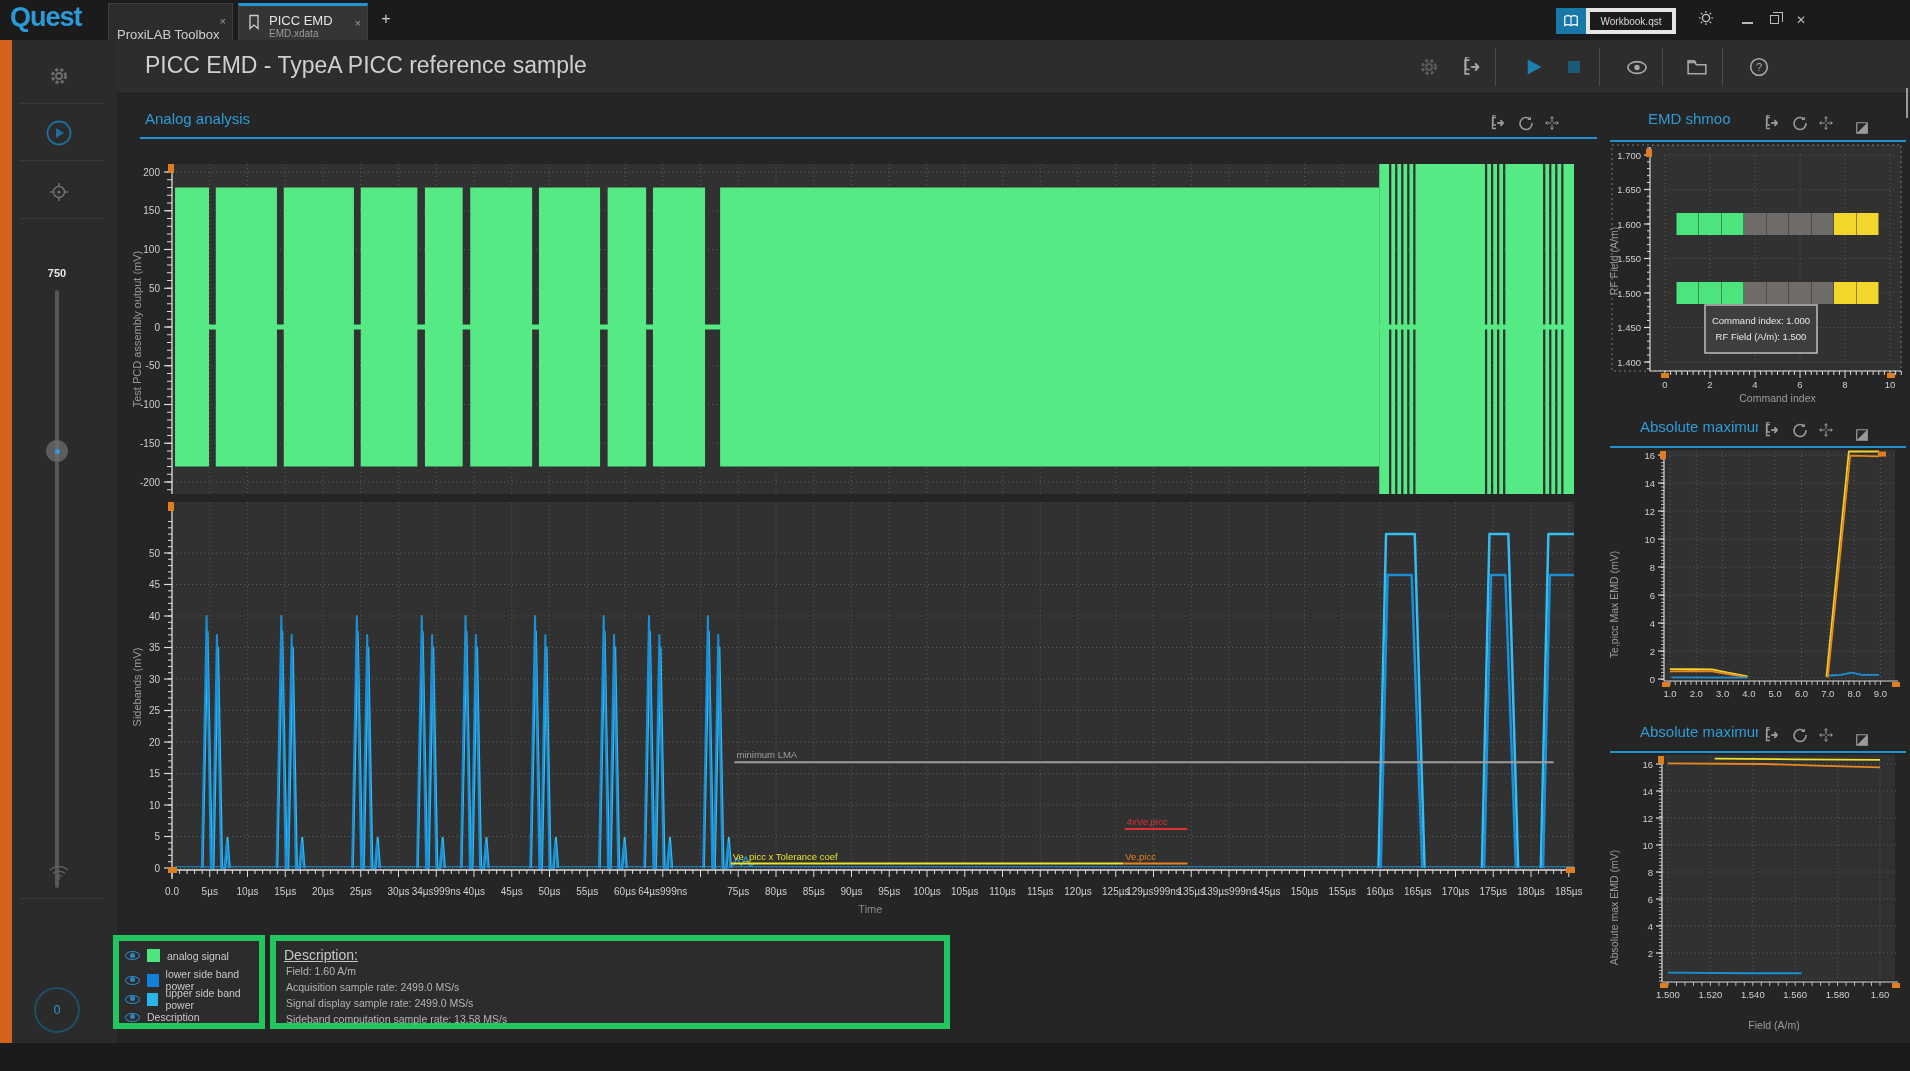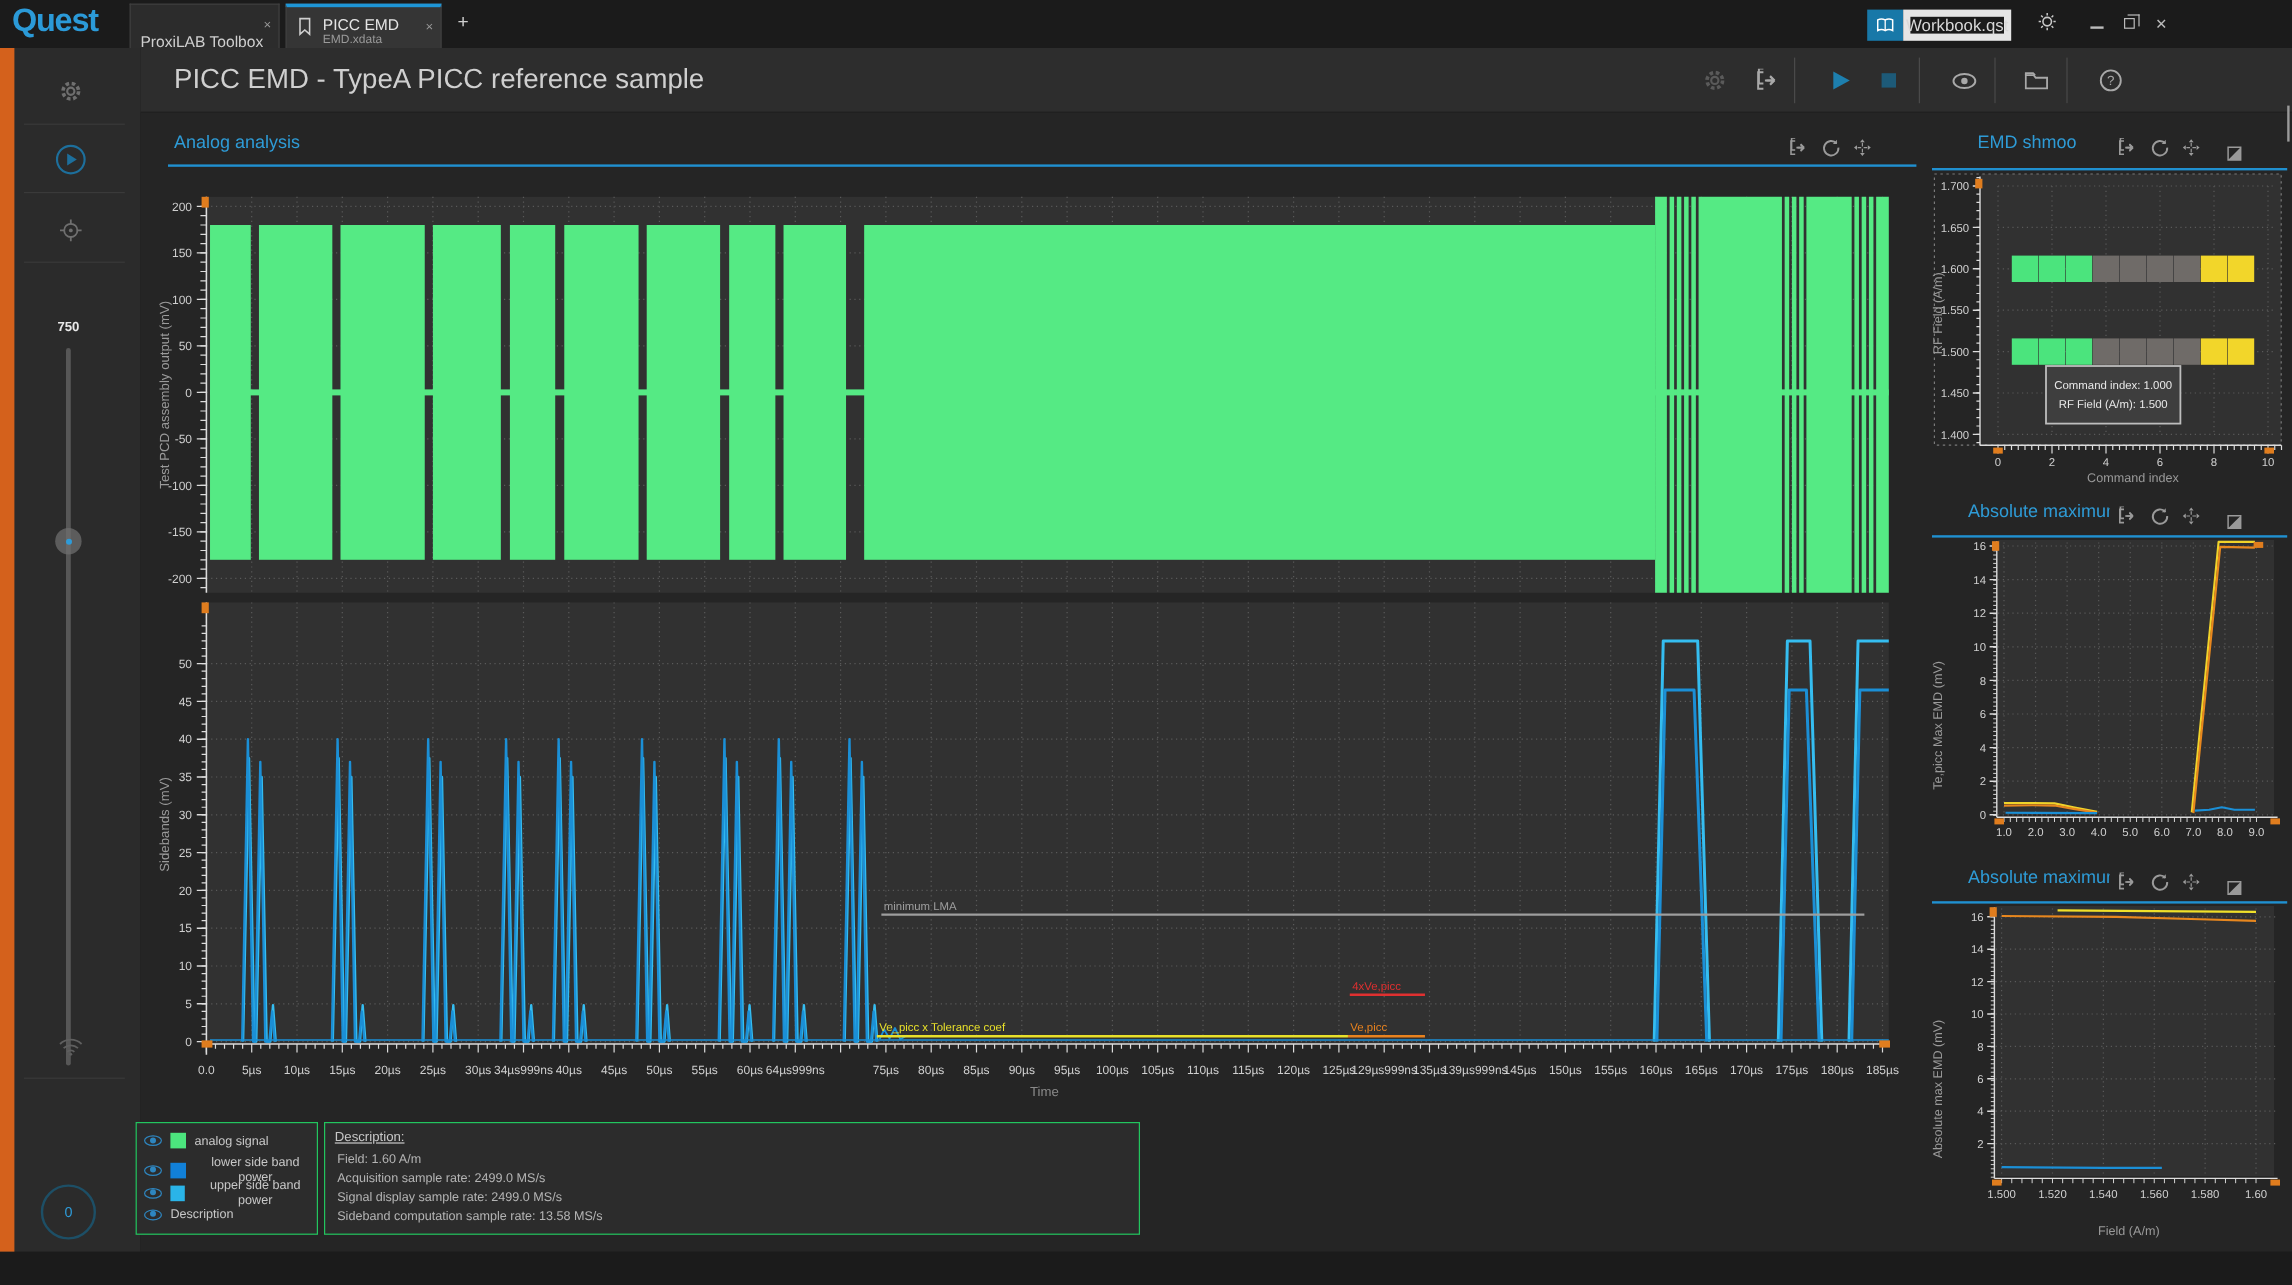--- a/index.html
+++ b/index.html
@@ -13,21 +13,21 @@
   .tab { position:absolute; top:3px; height:37px; background:#2c2c2c; border:1px solid #3f3f3f; border-bottom:none; color:#cfcfcf; font-size:13px; cursor:default; }
   .tab.inactive { left:108px; width:125px; }
   .tab.active { left:238px; width:130px; background:#353535; border-top:3px solid #1e96d7; color:#e4e4e4; }
   .tab .t-title { position:absolute; left:30px; top:7px; white-space:nowrap; }
   .tab.inactive .t-title { left:8px; top:23px; }
   .tab .t-sub { position:absolute; left:30px; top:22px; font-size:10px; color:#9a9a9a; }
   .tab .closex { position:absolute; right:6px; top:11px; color:#9a9a9a; font-size:11px; }
   .newtab { position:absolute; left:376px; top:10px; width:20px; height:20px; color:#cfcfcf; font-size:16px; text-align:center; }
   .bm-icon { position:absolute; left:9px; top:8px; }
   .wb-book { position:absolute; left:1556px; top:8px; width:30px; height:26px; background:#1878a8; display:flex; align-items:center; justify-content:center; }
-  .wb-box { position:absolute; left:1586px; top:8px; width:90px; height:26px; border:6px solid #e5e5e5; font-size:14px; color:#d8d8d8; display:flex; align-items:center; justify-content:center; }
+  .wb-box { position:absolute; left:1586px; top:8px; width:90px; height:26px; border:4px solid #e5e5e5; font-size:10px; color:#d8d8d8; display:flex; align-items:center; justify-content:center; }
   .theme-ic { position:absolute; left:1698px; top:10px; color:#c8c8c8; }
   .win-btn { position:absolute; top:14px; color:#bbb; font-size:12px; }
   .win-min { left:1742px; width:11px; height:2px; background:#bbb; top:22px; }
   .win-restore { left:1770px; top:15px; width:9px; height:9px; border:1.5px solid #bbb; }
   .win-restore::before { content:""; position:absolute; left:2px; top:-4px; width:9px; height:9px; border:1.5px solid #bbb; border-bottom:none; border-left:none; }
   .win-close { left:1796px; top:13px; }
 
   
   .titlebar { position:absolute; left:117px; top:40px; width:1793px; height:54px; background:#2d2d2d; border-bottom:1px solid #1e1e1e; }
   .page-title { position:absolute; left:28px; top:12px; font-size:23px; font-weight:300; color:#cfcfcf; white-space:nowrap; }
@@ -48,26 +48,26 @@
 
   
   .main-bg { position:absolute; left:117px; top:94px; width:1793px; height:949px; background:#252525; }
   .panel-title { position:absolute; font-size:15px; color:#2e9bd6; white-space:nowrap; overflow:hidden; }
   .panel-underline { position:absolute; height:2px; background:#2090d0; }
   .ph-ic { position:absolute; width:20px; height:20px; color:#9a9a9a; display:flex; align-items:center; justify-content:center; }
   svg.chart { position:absolute; background:transparent; }
   .scroll-tick { position:absolute; left:1906px; top:88px; width:2px; height:30px; background:#9a9a9a; }
 
   
-  .fbox { position:absolute; top:935px; height:94px; background:#2c2c2c; border:1px solid #22c55e;text-align:center; }
+  .fbox { position:absolute; top:935px; height:94px; background:#2c2c2c; border:6px solid #22c55e; }
   .leg-row { position:absolute; left:6px; display:flex; align-items:center; gap:7px; font-size:10.5px; color:#c8c8c8; }
   .swatch { width:13px; height:13px; }
   .eye { width:15px; height:9px; border:1.5px solid #2e86c0; border-radius:50%; position:relative; flex:none; }
   .eye::after { content:""; position:absolute; left:4px; top:0.5px; width:5px; height:5px; border-radius:50%; background:#2e86c0; }
-  .fhead { position:absolute; font-size:11px; color:#c8c8c8; text-decoration:underline; }
+  .fhead { position:absolute; font-size:14px; color:#c8c8c8; text-decoration:underline; }
   .desc-line { position:absolute; font-size:10.5px; color:#b4b4b4; white-space:nowrap; }
 
   
   .statusbar { position:absolute; left:0; top:1043px; width:1910px; height:28px; background:#2c2c2c; border-top:1px solid #3c3c3c; font-size:11px; color:#b8b8b8; }
   .sb-left { position:absolute; left:8px; top:7px; }
   .sb-links { position:absolute; right:10px; top:7px; display:flex; gap:8px; align-items:center; }
   .sb-links .dim { color:#5f5f5f; }
   .sb-links .sep { color:#555; }
   .ic16 { width:16px; height:16px; }
   .ic14 { width:14px; height:14px; }

